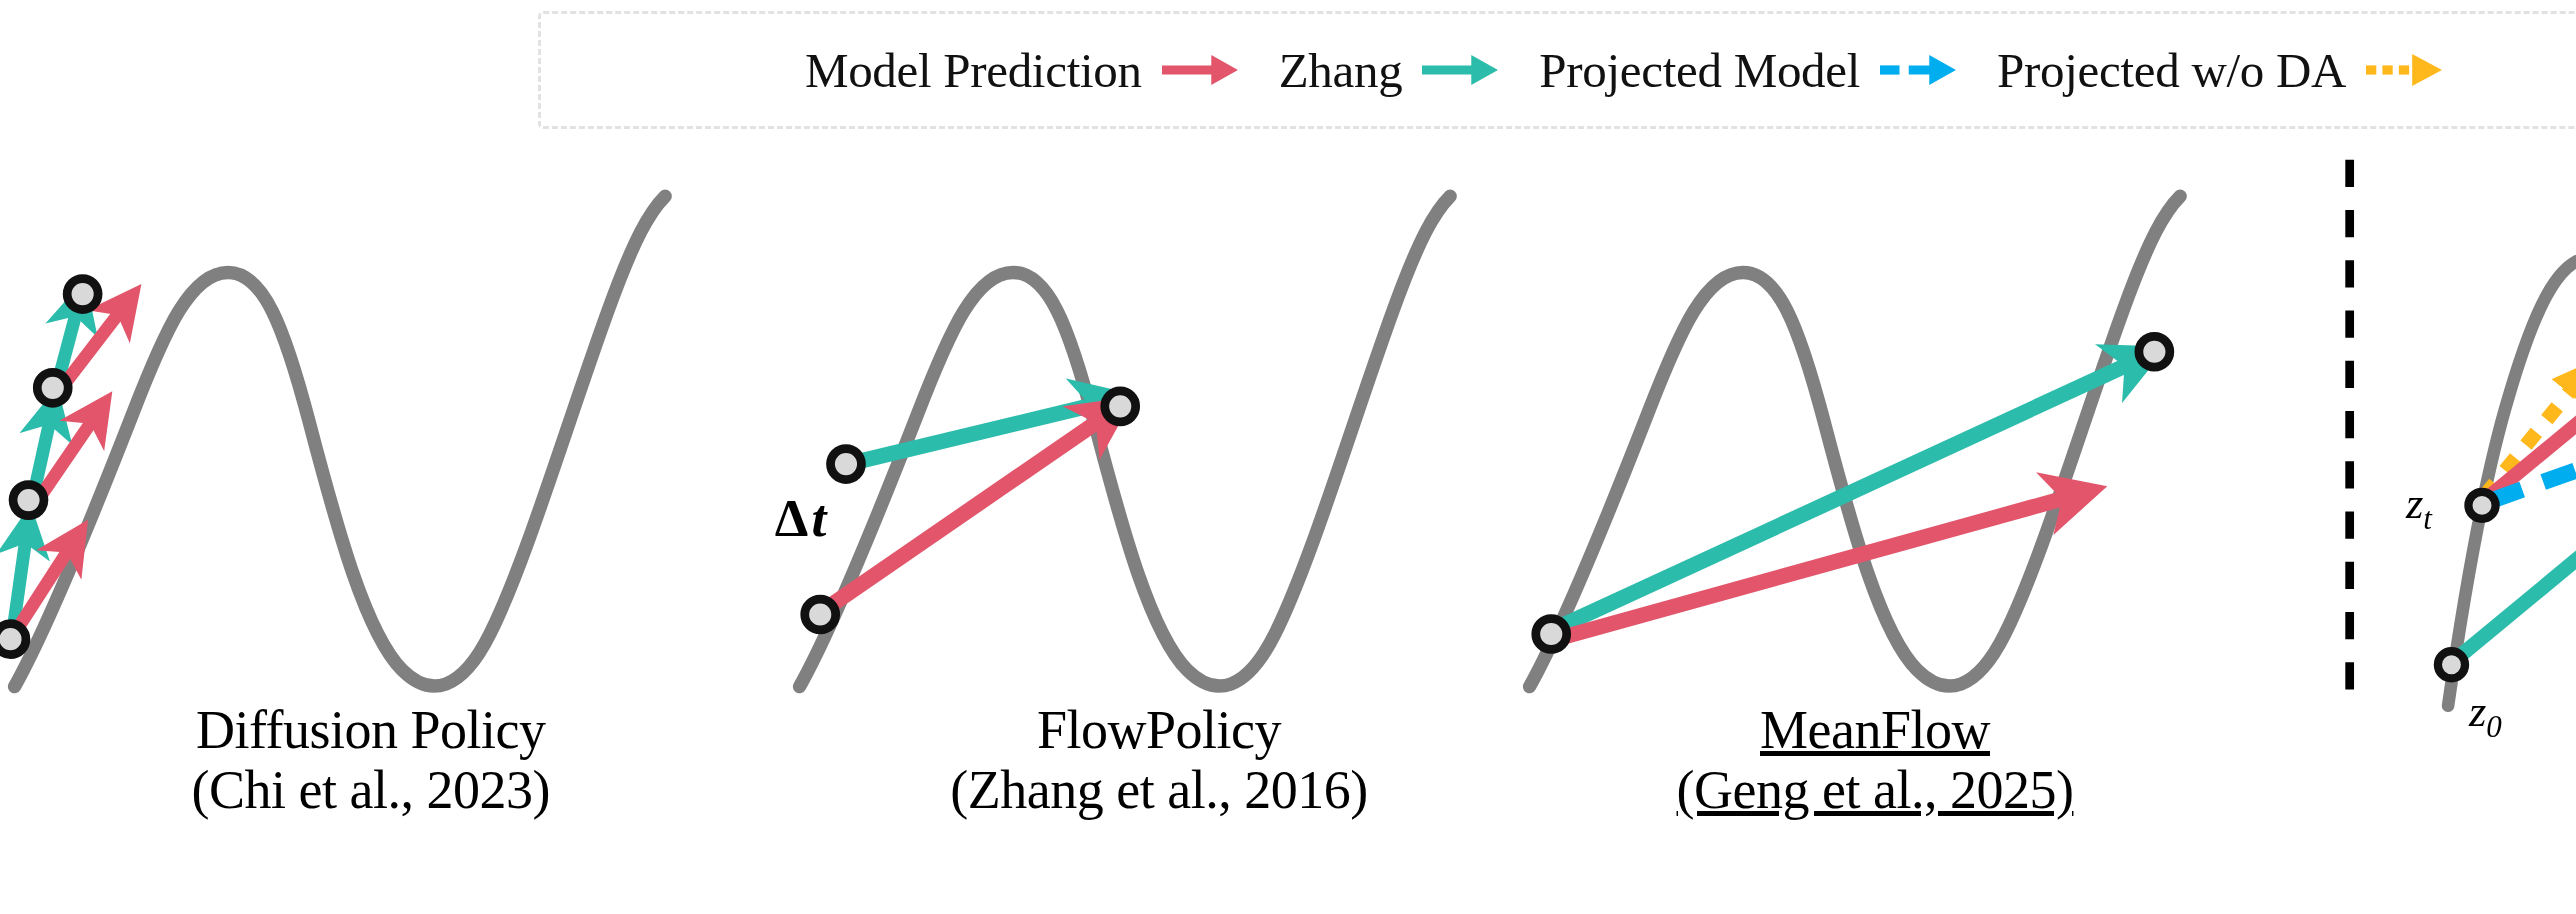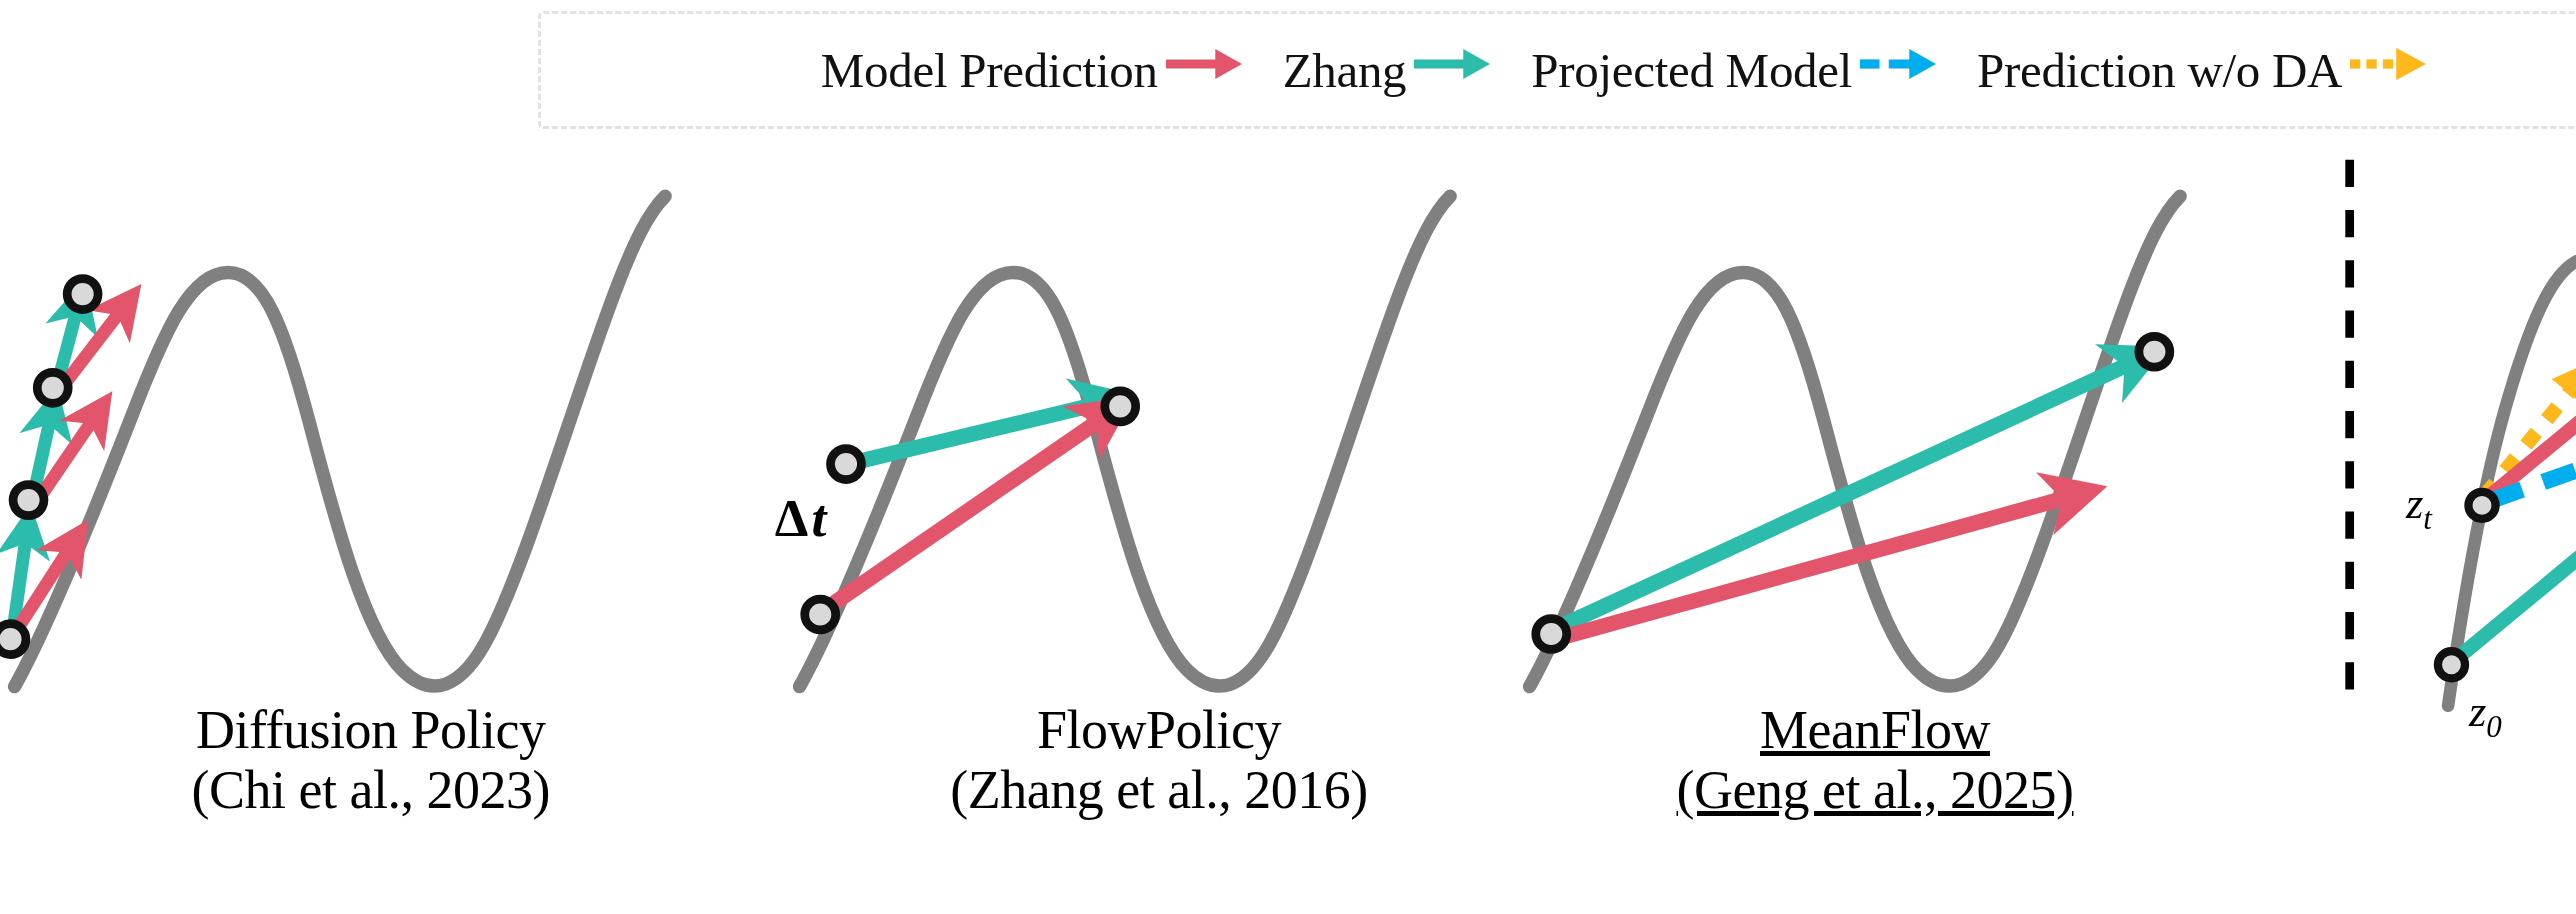--- a/index.html
+++ b/index.html
@@ -17,21 +17,21 @@
     left:538px; top:11.3px;
     width:2172px; height:118px;
     border:3.1px dashed #e2e2e2;
     border-radius:5.2px;
     box-sizing:border-box;
     display:flex;
     align-items:center;
     justify-content:center;
     gap:40px;
   }
-  .legend-entry{display:flex;gap:8px;}
+  .legend-entry{display:flex;align-items:center;gap:20px;}
   .legend-label{
     font-size:49px;
     color:#111111;
     white-space:nowrap;
     letter-spacing:-0.3px;
     line-height:1;
   }
   .legend-arrow{display:block;}
 
   
@@ -84,21 +84,21 @@
 
     <div class="legend-entry">
       <span class="legend-label">Projected Model</span>
       <svg class="legend-arrow" width="77" height="36" viewBox="0 0 150 70">
         <rect x="0" y="26" width="38" height="18" fill="#00ADEE"></rect>
         <path d="M56 26 H96 V6 L148 35 L96 64 V44 H56 Z" fill="#00ADEE"></path>
       </svg>
     </div>
 
     <div class="legend-entry">
-      <span class="legend-label">Prediction w/o DA</span>
+      <span class="legend-label">Projected w/o DA</span>
       <svg class="legend-arrow" width="77" height="36" viewBox="0 0 150 70">
         <rect x="0" y="26" width="20" height="18" fill="#FFB81C"></rect>
         <rect x="32" y="26" width="20" height="18" fill="#FFB81C"></rect>
         <rect x="64" y="26" width="20" height="18" fill="#FFB81C"></rect>
         <path d="M90 4 L148 35 L90 66 Z" fill="#FFB81C"></path>
       </svg>
     </div>
 
   </div>
 

